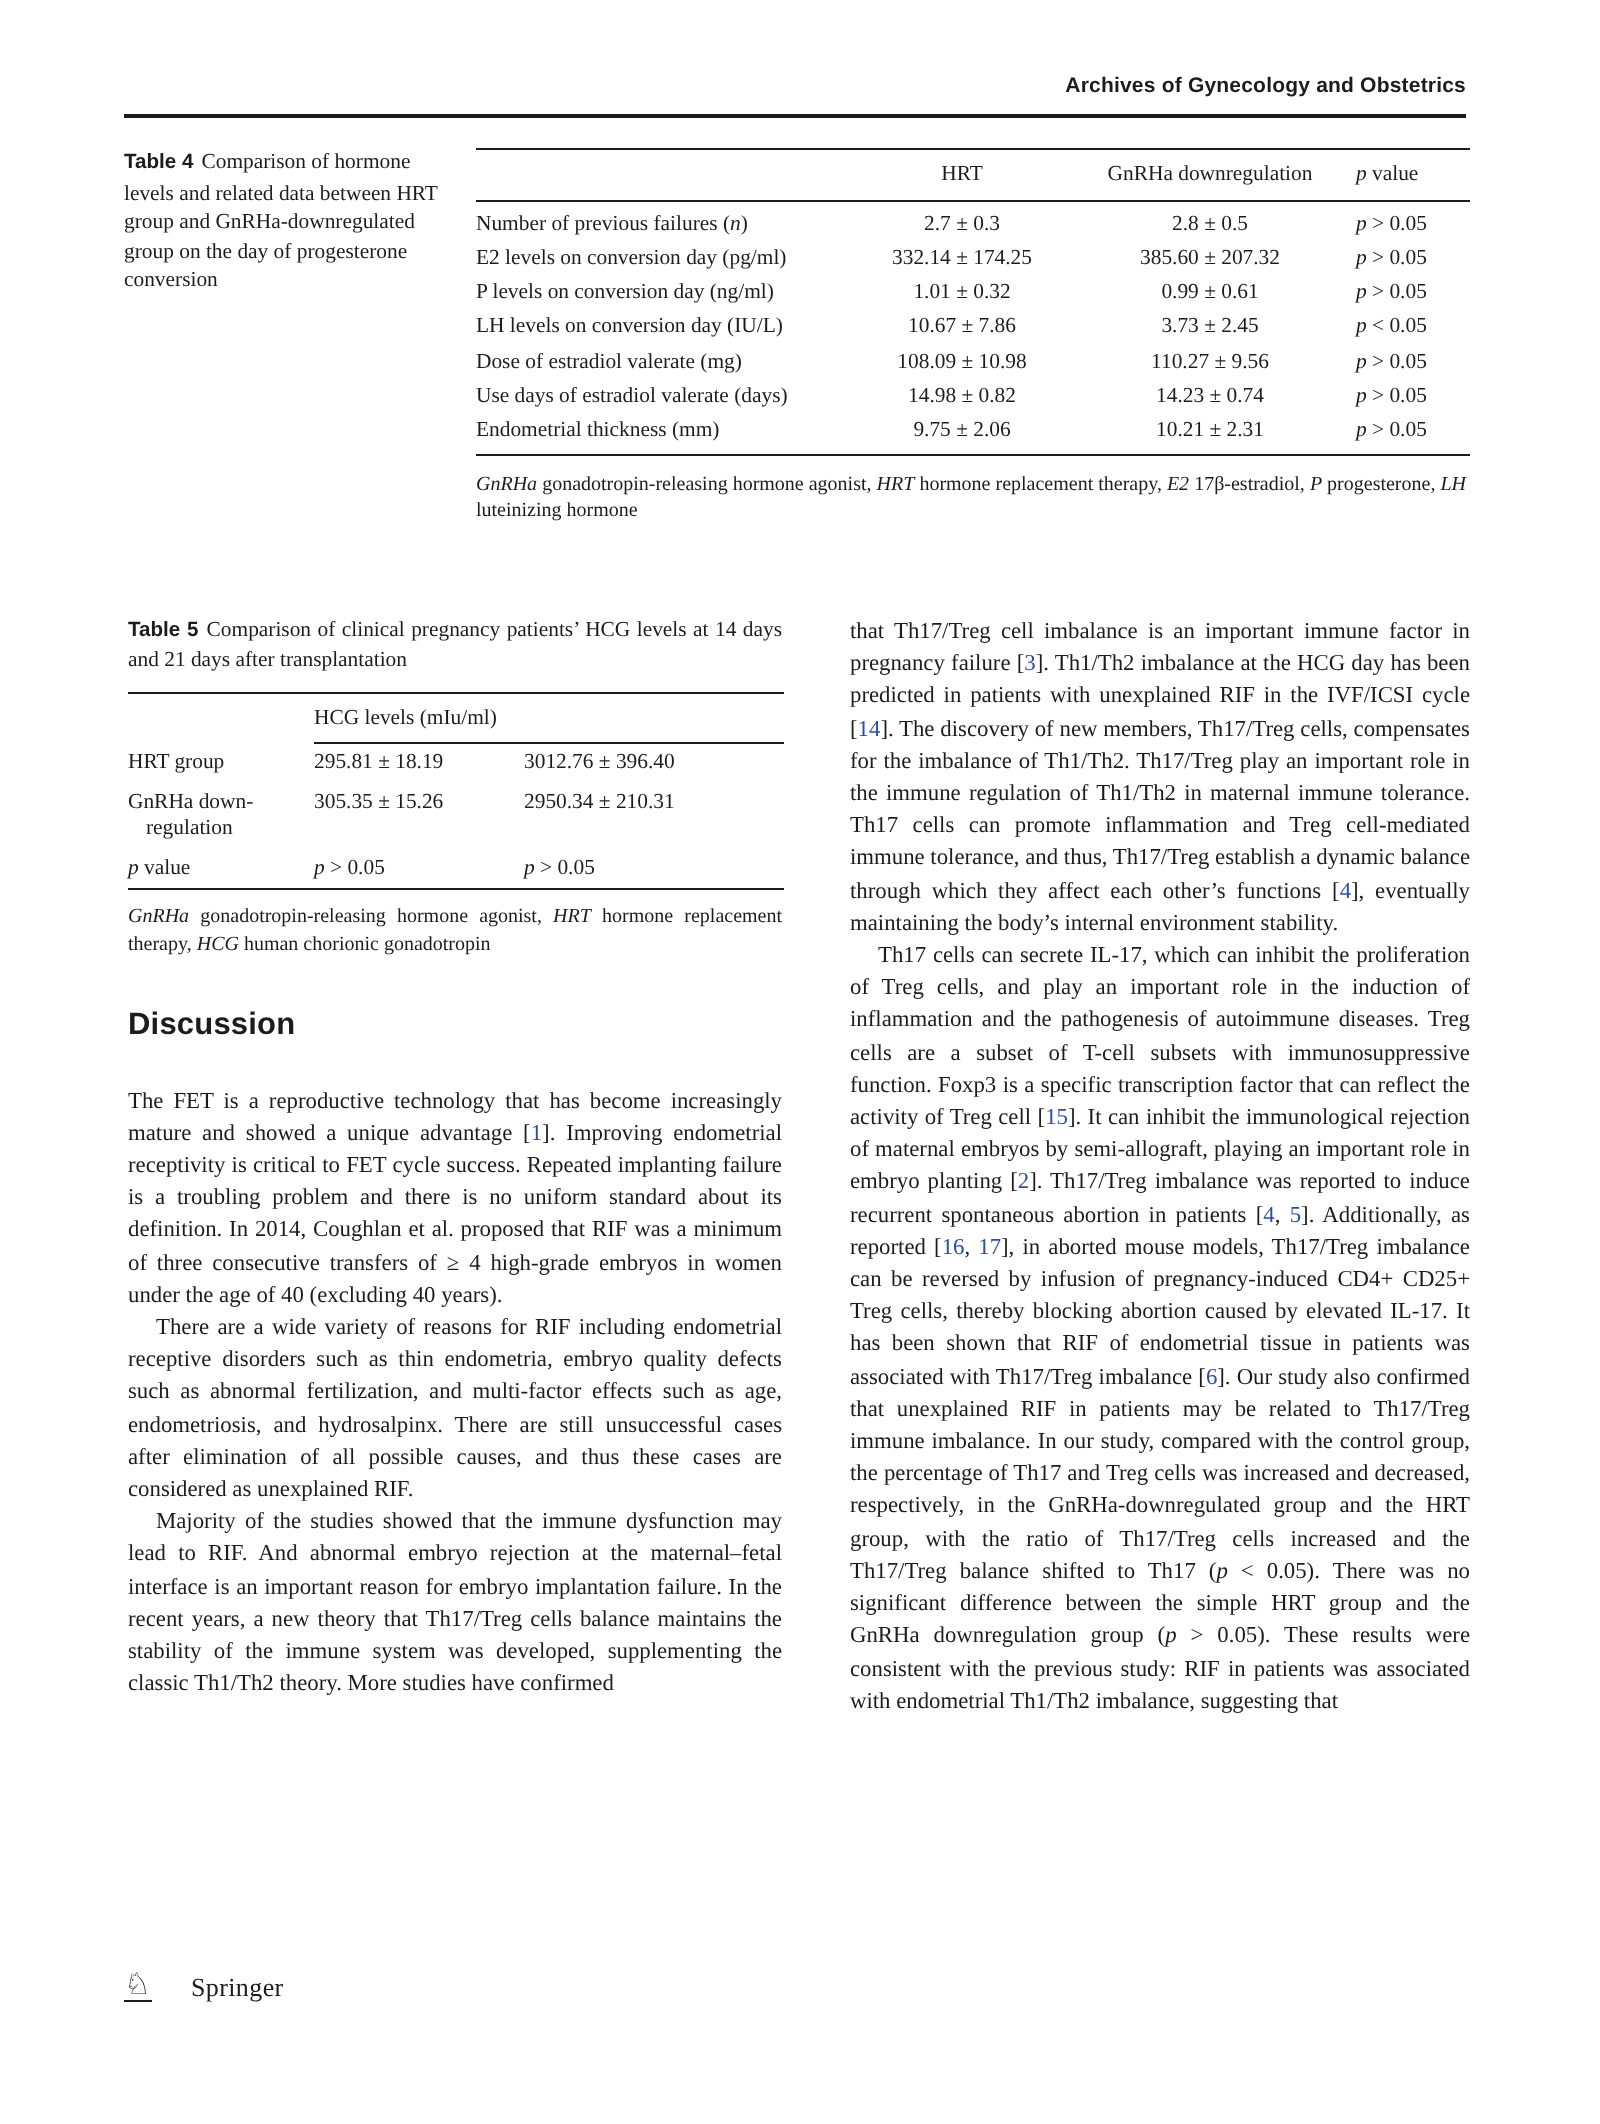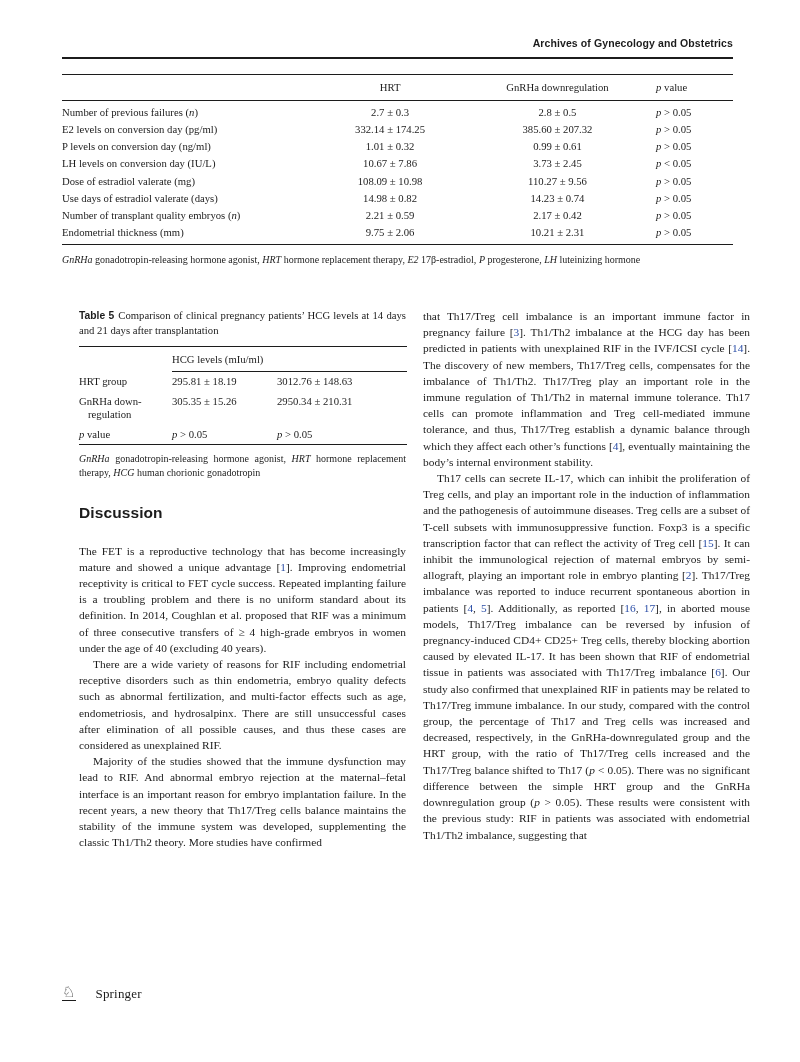--- a/index.html
+++ b/index.html
@@ -38,21 +38,21 @@
   .t4 th.c3{width:57px}
   .t4 td{padding:2.4px 0;vertical-align:top}
   .t4 .c1,.t4 .c2{text-align:center}
   .t4 .c0,.t4 .c3{text-align:left}
   .t4 tbody tr:first-child td{padding-top:5px}
   .t4 tbody tr:last-child td{padding-bottom:5px}
 
   .footnote{margin-top:8px;font-size:10px;line-height:13.6px;text-align:justify;color:var(--ink)}
 
   
-  .columns{position:absolute;top:308px;left:79px;width:671px;display:flex;gap:17px}
+  .columns{position:absolute;top:308px;left:64px;width:671px;display:flex;gap:34px}
   .col{width:327px}
 
   
   .t5-caption{font-size:10.7px;line-height:15px;text-align:justify;margin-bottom:8px}
   .t5{width:100%;font-size:10.7px;line-height:13px;border-top:1.3px solid var(--ink);border-bottom:1.3px solid var(--ink)}
   .t5 col.g0{width:93px}
   .t5 col.g1{width:105px}
   .t5 col.g2{width:130px}
   .t5 th{font-weight:normal;text-align:left;vertical-align:top}
   .t5 .span-h{border-bottom:1px solid var(--ink);padding:6px 0 5px}
@@ -84,20 +84,23 @@
 </style>
 </head>
 <body>
 
 <div class="page">
 
   <div class="running-head">Archives of Gynecology and Obstetrics</div>
   <div class="head-rule"></div>
 
   <div class="t4-section">
+    <div class="t4-caption">
+      <span class="cap-label">Table 4</span><span>Comparison of hormone levels and related data between HRT group and GnRHa-downregulated group on the day of progesterone conversion</span>
+    </div>
     <div class="t4-wrap">
       <table class="t4">
         <thead>
           <tr>
             <th class="c0"></th>
             <th class="c1">HRT</th>
             <th class="c2">GnRHa downregulation</th>
             <th class="c3"><i>p</i> value</th>
           </tr>
         </thead>
@@ -129,26 +132,20 @@
             <tr>
               <td class="c0">Dose of estradiol valerate (mg)</td>
               <td class="c1">108.09 ± 10.98</td>
               <td class="c2">110.27 ± 9.56</td>
               <td class="c3"><i>p</i> &gt; 0.05</td>
             </tr>
             <tr>
               <td class="c0">Use days of estradiol valerate (days)</td>
               <td class="c1">14.98 ± 0.82</td>
               <td class="c2">14.23 ± 0.74</td>
-              <td class="c3"><i>p</i> &gt; 0.05</td>
-            </tr>
-            <tr>
-              <td class="c0">Number of transplant quality embryos (<i>n</i>)</td>
-              <td class="c1">2.21 ± 0.59</td>
-              <td class="c2">2.17 ± 0.42</td>
               <td class="c3"><i>p</i> &gt; 0.05</td>
             </tr>
             <tr>
               <td class="c0">Endometrial thickness (mm)</td>
               <td class="c1">9.75 ± 2.06</td>
               <td class="c2">10.21 ± 2.31</td>
               <td class="c3"><i>p</i> &gt; 0.05</td>
             </tr>
           </tbody>
       </table>
@@ -172,21 +169,21 @@
           <thead>
             <tr>
               <td></td>
               <th class="span-h" colspan="2">HCG levels (mIu/ml)</th>
             </tr>
           </thead>
           <tbody>
               <tr>
                 <td class="c0">HRT group</td>
                 <td class="c1">295.81 ± 18.19</td>
-                <td class="c2">3012.76 ± 148.63</td>
+                <td class="c2">3012.76 ± 396.40</td>
               </tr>
               <tr>
                 <td class="c0">GnRHa down-regulation</td>
                 <td class="c1">305.35 ± 15.26</td>
                 <td class="c2">2950.34 ± 210.31</td>
               </tr>
               <tr>
                 <td class="c0"><i>p</i> value</td>
                 <td class="c1"><i>p</i> &gt; 0.05</td>
                 <td class="c2"><i>p</i> &gt; 0.05</td>

